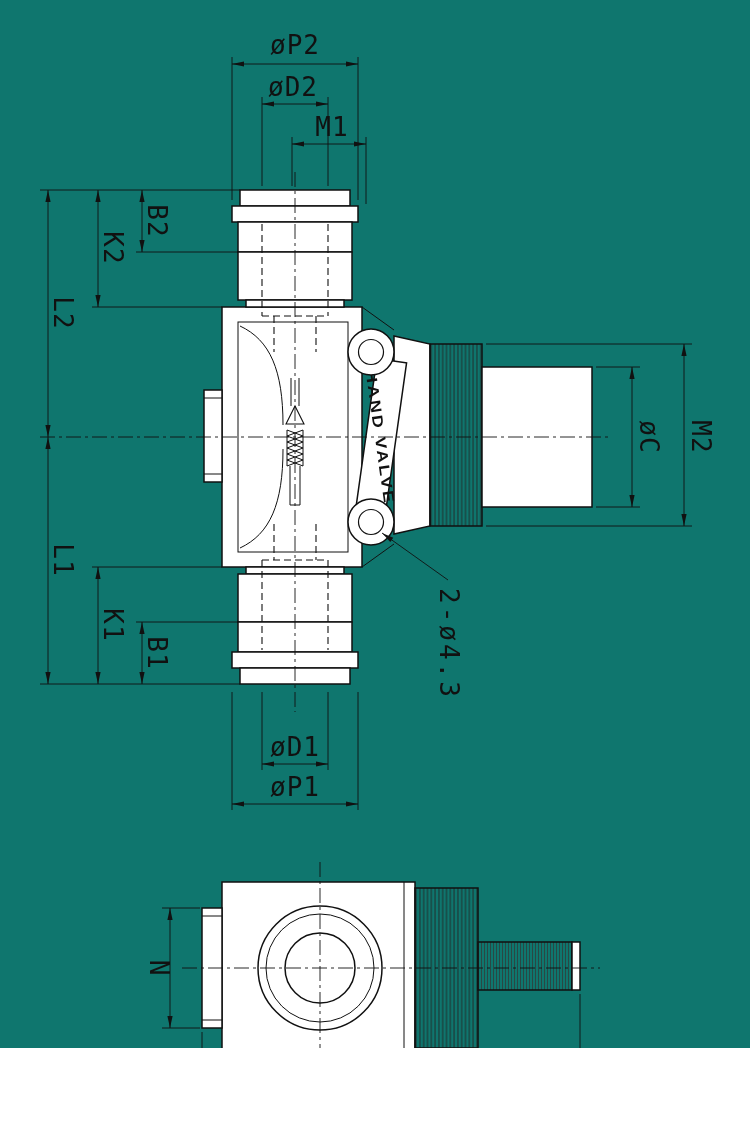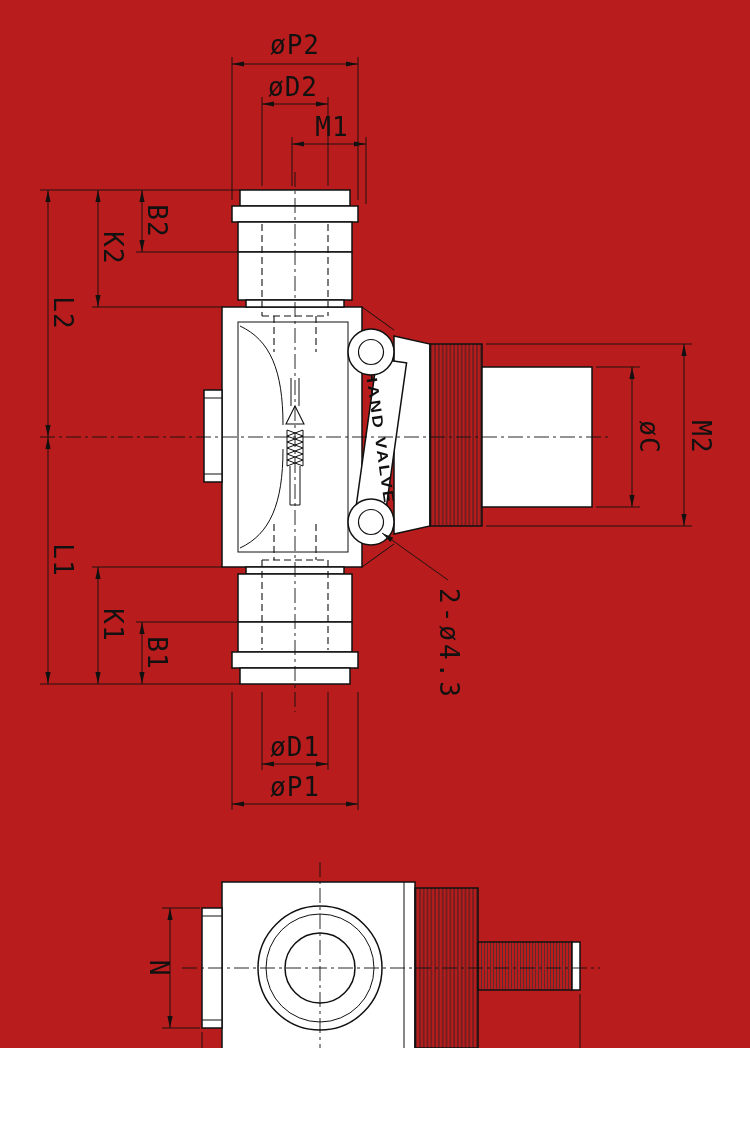--- a/index.html
+++ b/index.html
@@ -1,16 +1,16 @@
 <!DOCTYPE html>
 <html><head>
 <meta charset="utf-8">
 <style>
   html,body{margin:0;padding:0;background:#fff;}
-  .stage{position:relative;width:750px;height:1048px;background:#b91c1c;overflow:hidden;}
+  .stage{position:relative;width:750px;height:1048px;background:#0f766e;overflow:hidden;}
   svg{display:block;}
   .obj{stroke:#111;stroke-width:1.5;fill:#fff;}
   .thin{stroke:#111;stroke-width:1;fill:none;}
   .hid{stroke:#111;stroke-width:1.1;fill:none;stroke-dasharray:7 4;}
   .cl{stroke:#111;stroke-width:0.9;fill:none;stroke-dasharray:15 4 3 4;}
   .dim{stroke:#111;stroke-width:0.9;fill:none;}
   .dimtext{font-family:"DejaVu Sans Mono",monospace;font-size:26px;fill:#111;letter-spacing:1px;}
   .callouttext{font-family:"DejaVu Sans Mono",monospace;font-size:26px;fill:#111;letter-spacing:3px;}
   .plate{font-family:"Liberation Sans",sans-serif;font-size:15px;font-weight:bold;fill:#111;letter-spacing:2px;}
   .pageedge{fill:#e8eaed;}

